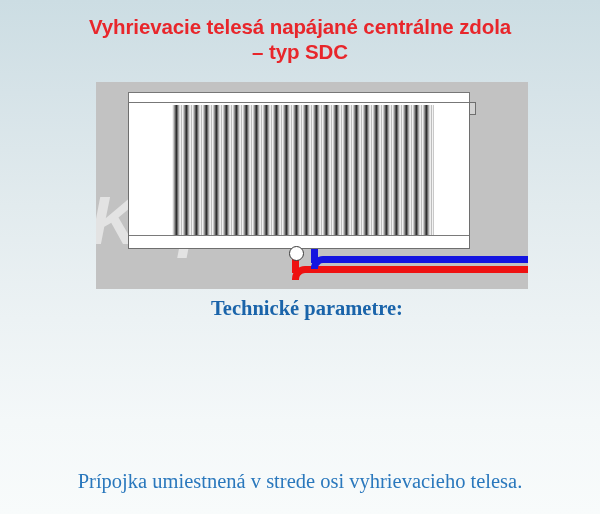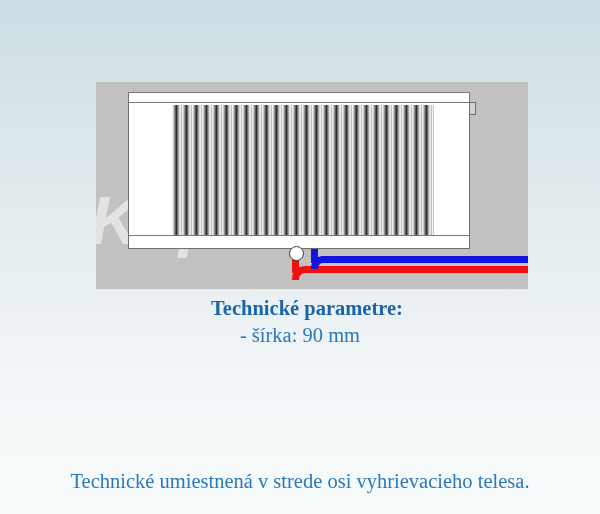--- a/index.html
+++ b/index.html
@@ -269,20 +269,24 @@
     font-family: "Liberation Serif", serif;
     font-size: 20.5px;
     color: #2a78bd;
   }
 </style>
 </head>
 <body>
 
 <div id="page">
 
+  <div id="title">
+    <span>Vyhrievacie telesá napájané centrálne zdola</span>
+    <span class="line2">– typ SDC</span>
+  </div>
 
   <div id="illustration">
 
     <div id="watermark">KúpeľneSK</div>
 
     <div id="radiator">
       <div id="radiator-top-cap"></div>
       <div id="radiator-body"></div>
       <div id="radiator-fins"></div>
       <div id="radiator-bottom-line"></div>
@@ -300,18 +304,17 @@
     <div id="pipe-red">
       <div class="vert"></div>
       <div class="corner"></div>
       <div class="horiz"></div>
     </div>
 
   </div>
 
   <div id="specs">
     <span id="specs-heading">Technické parametre:</span>
-    <span class="spec-line">- šírka:  90 mm</span>
   </div>
 
-  <div id="footer-note">Technické umiestnená v strede osi vyhrievacieho telesa.</div>
+  <div id="footer-note">Prípojka umiestnená v strede osi vyhrievacieho telesa.</div>
 
 </div>
 
 </body></html>

